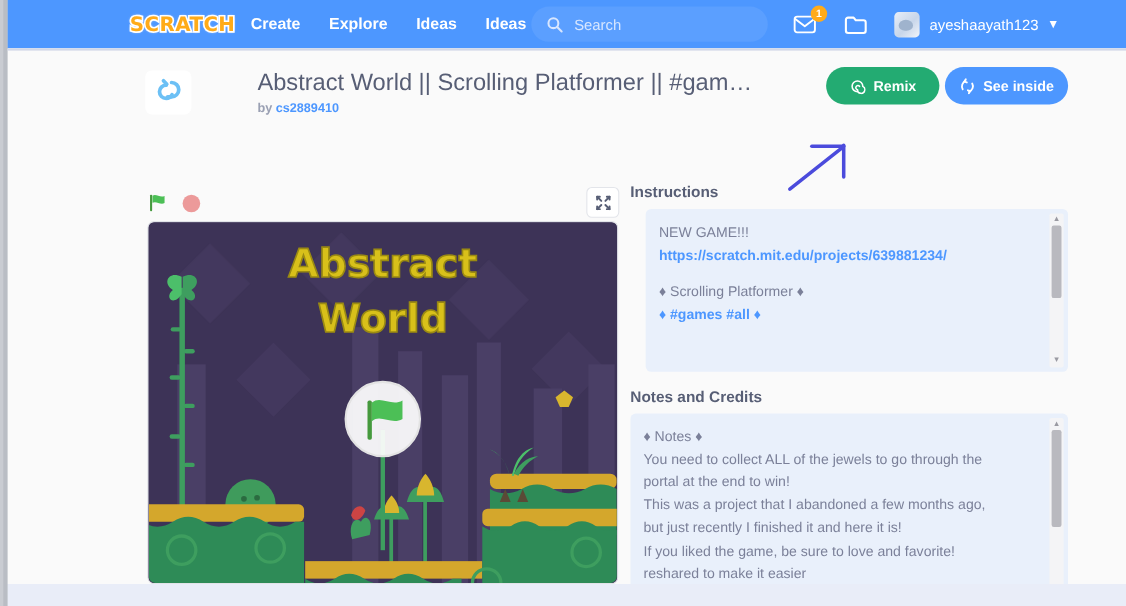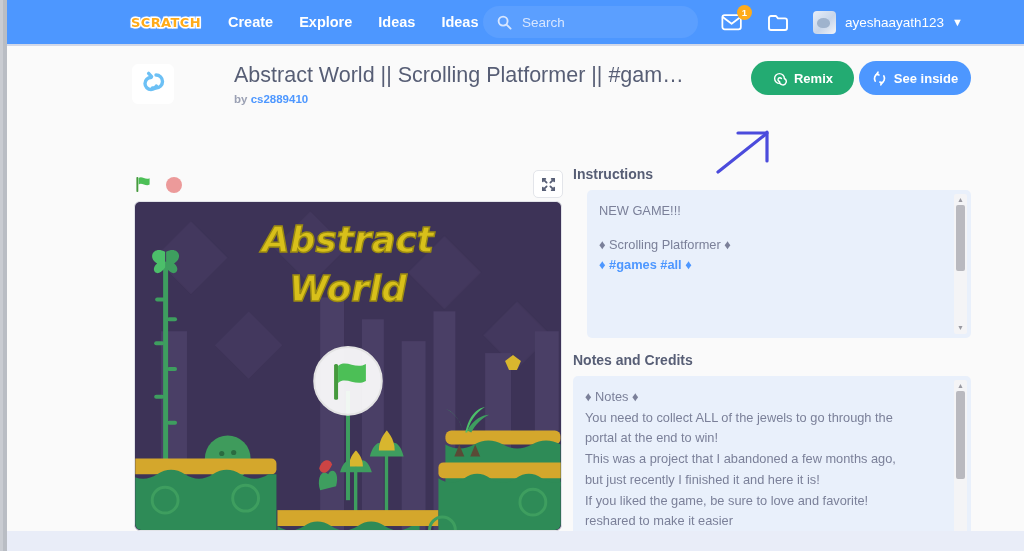--- a/index.html
+++ b/index.html
@@ -18,21 +18,21 @@
 
   
   .navbar {
     position:absolute; left:7px; top:0; width:1017px; height:44px;
     background:#4d97ff;
     display:flex; align-items:center;
   }
   .nav-logo {
     margin-left:123px; width:72px; height:26px;
     display:flex; align-items:center; justify-content:center;
-    font-weight:bold; font-size:13px; letter-spacing:.4px;
+    font-weight:bold; font-size:18px; letter-spacing:.4px;
     color:#ffab19;
     -webkit-text-stroke:3px #ffffff;
     paint-order:stroke fill;
     border-radius:13px;
     text-shadow:0 0 2px #fff, 0 0 3px #fff;
     font-family:"DejaVu Sans", sans-serif;
   }
   .nav-link {
     color:#fff; font-weight:bold; font-size:14.5px;
     margin-left:26px; cursor:pointer; white-space:nowrap;
@@ -113,21 +113,20 @@
     position:absolute; left:399px; top:-2px; width:30px; height:28px;
     background:#fff; border:1px solid #e3e5ea; border-radius:5px;
     display:flex; align-items:center; justify-content:center; cursor:pointer;
   }
   .full-btn svg { width:15px; height:15px; }
 
   .stage {
     position:absolute; left:127px; top:155px; width:428px; height:330px;
     border-radius:6px; overflow:hidden; background:#3d3357;
     border:1px solid #e1e3e8;
-    font-style:italic;
   }
   .stage svg { display:block; width:100%; height:100%; }
 
   
   .stats { position:absolute; left:128px; top:496px; display:flex; align-items:center; }
   .stat { display:flex; align-items:center; margin-right:38px; }
   .stat svg { width:19px; height:19px; margin-right:9px; }
   .stat span { font-size:14.5px; font-weight:bold; color:#575e75; }
   .date { position:absolute; left:535px; top:501px; font-size:12px; color:#8d94a8; display:flex; align-items:center; gap:5px; }
   .date svg { width:11px; height:11px; }
@@ -452,20 +451,21 @@
           <path d="M5.4 8.6 L4 10 A1.9 1.9 0 0 1 1.4 7.4 L2.8 6"></path>
         </svg>
         <span>Copy Link</span>
       </button>
     </div>
 
     <div class="rcol">
       <div class="sec-title">Instructions</div>
       <div class="textbox" id="instructions-box">
         <div class="ln">NEW GAME!!!</div>
+        <div class="ln lnk">https://scratch.mit.edu/projects/639881234/</div>
         <div class="blank"></div>
         <div class="ln">♦ Scrolling Platformer ♦</div>
         <div class="ln lnk">♦ #games #all ♦</div>
         <div class="sbar">
           <div class="arw">▲</div>
           <div class="arw">▼</div>
           <div class="thumbtrack">
             <div class="thumb" id="ins-thumb"></div>
           </div>
         </div>

